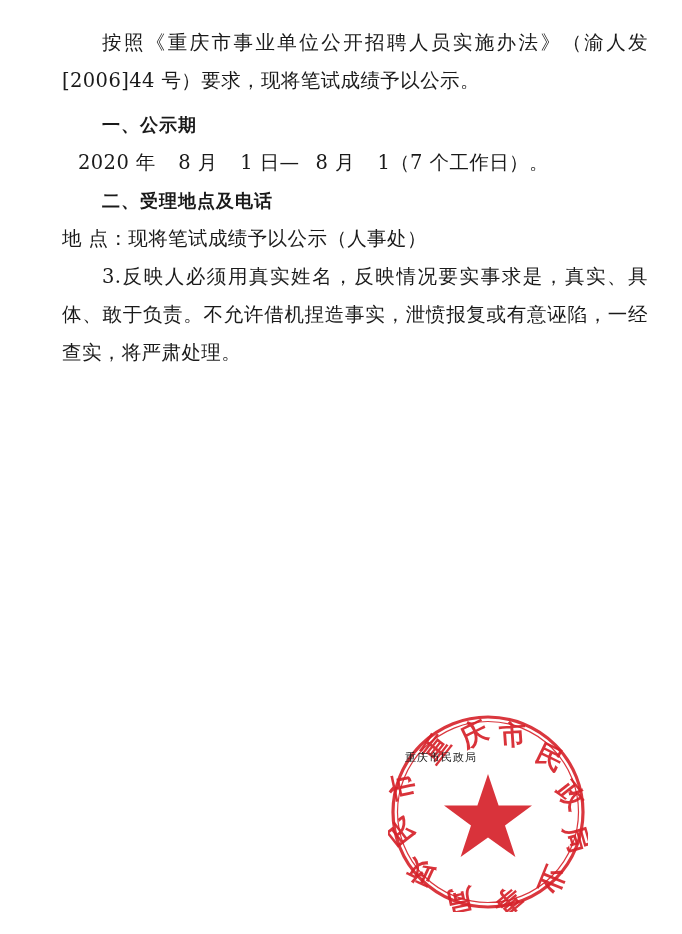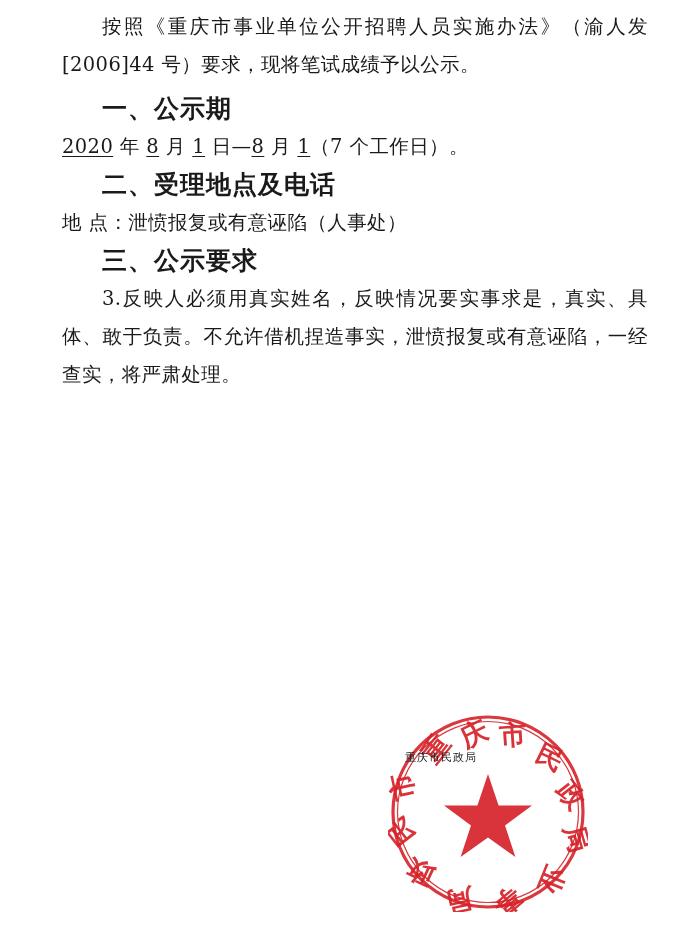--- a/index.html
+++ b/index.html
@@ -13,44 +13,44 @@
     position: relative;
     font-family: "DejaVu Serif", "Liberation Serif", serif;
     color: #1a1a1a;
     overflow: hidden;
   }
   .page {
     position: relative;
     width: 682px;
     height: 799px;
     box-sizing: border-box;
-    padding: 8px 34px 0 62px;
+    padding: 24px 34px 0 62px;
   }
   .para {
     font-size: 19.5px;
     line-height: 38px;
     letter-spacing: 0.4px;
     margin: 0;
     text-align: justify;
   }
   .indent {
     text-indent: 40px;
   }
   .heading {
-    font-size: 25px;
+    font-size: 18px;
     line-height: 38px;
     font-weight: bold;
     margin: 0;
     text-indent: 40px;
     letter-spacing: 1px;
     font-family: "DejaVu Sans", "Liberation Sans", sans-serif;
   }
   .u {
-    text-decoration: underline;
     text-underline-offset: 3px;
+    margin-left: 16px;
   }
   .gap-small { height: 6px; }
   .gap-block { height: 34px; }
 
   
   .seal {
     position: absolute;
     left: 388px;
     top: 712px;
     width: 200px;
@@ -85,24 +85,23 @@
 
   <div class="gap-small"></div>
 
   <p class="heading">一、公示期</p>
   <p class="para">
     <span class="u">2020</span><span> 年 </span><span class="u">8</span><span> 月 </span><span class="u">1</span><span> 日—</span><span class="u">8</span><span> 月 </span><span class="u">1</span><span>（7 个工作日）。</span>
   </p>
 
   <p class="heading">二、受理地点及电话</p>
   <p class="para">
-    <span>地  点：</span><span>泄愤报复或有意诬陷（人事处）</span>
+    <span>地  点：</span><span>现将笔试成绩予以公示（人事处）</span>
   </p>
 
-  <p class="heading">三、公示要求</p>
   <p class="para indent">3.反映人必须用真实姓名，反映情况要实事求是，真实、具体、敢于负责。不允许借机捏造事实，泄愤报复或有意诬陷，一经查实，将严肃处理。</p>
 
   <div class="gap-block"></div>
 
 
   <div class="seal">
     <svg width="200" height="200" viewBox="0 0 200 200" xmlns="http://www.w3.org/2000/svg">
       <g fill="none" stroke="#d6222a" stroke-width="3.2" opacity="0.9">
         <circle cx="100" cy="100" r="95"></circle>
         <circle cx="100" cy="100" r="90.5" stroke-width="1.2"></circle>

